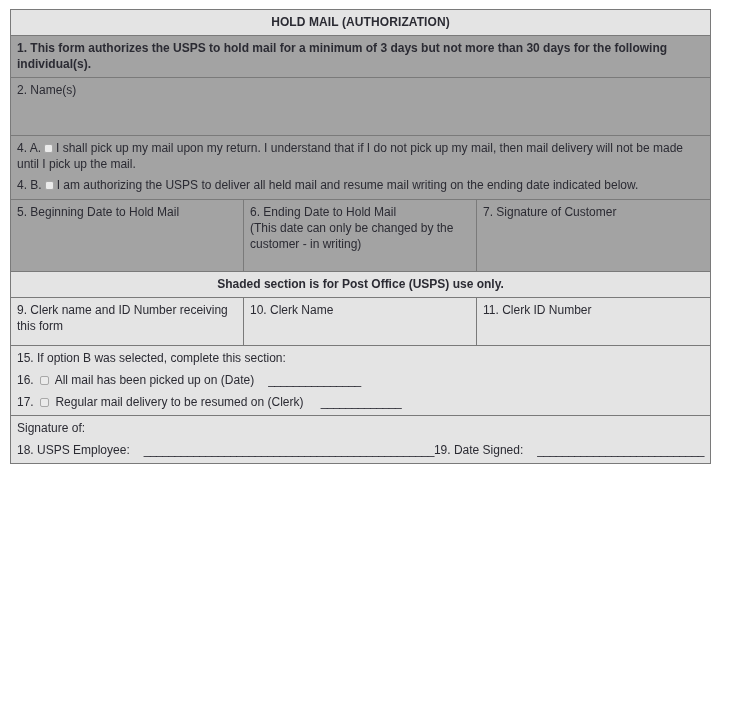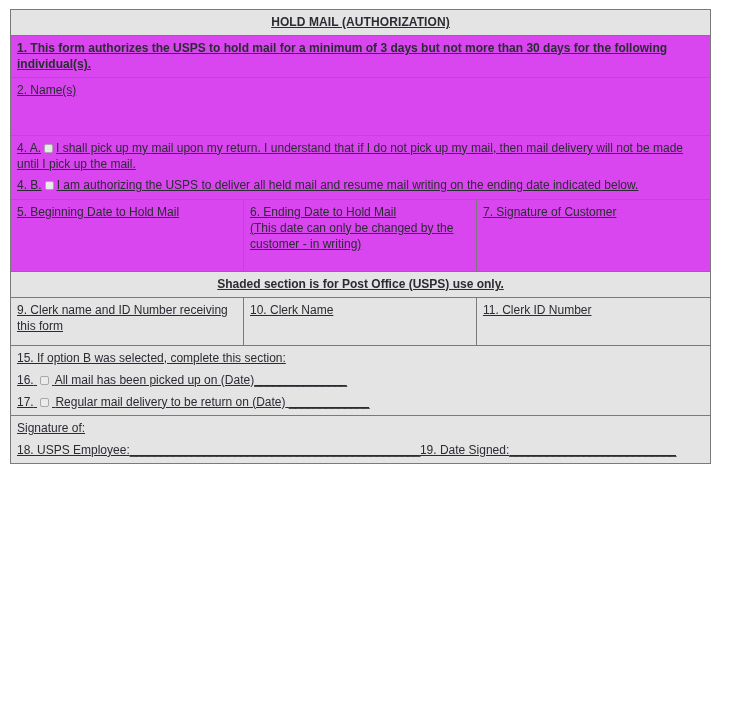--- a/index.html
+++ b/index.html
@@ -27,26 +27,25 @@
     border-collapse: collapse;
     table-layout: fixed;
   }
 
   .form-table td {
     border: 1px solid #7a7a7a;
     vertical-align: top;
     padding: 5px 6px 4px 6px;
     font-size: 12px;
     line-height: 1.33;
-    text-decoration: underline;
   }
 
   
   .shade   { background: #e4e4e4; }
-  .white   { background: #d946ef; margin-top: 8px; }
+  .white   { background: #a3a3a3; margin-top: 8px; }
 
   
   .title-cell {
     text-align: center;
     font-weight: bold;
     font-size: 13.5px;
     padding: 6px 6px 7px 6px;
     letter-spacing: .1px;
   }
 
@@ -72,20 +71,21 @@
     box-sizing: border-box;
   }
 
   .opt-line { margin: 0; }
   .opt-line + .opt-line { margin-top: 5px; }
 
   .num { white-space: nowrap; }
 
   .rule {
     letter-spacing: -0.5px;
+    padding-left: 14px;
   }
 
   
   .h-name   { height: 48px; }
   .h-addr   { height: 56px; }
   .h-opt    { height: 54px; }
   .h-date   { height: 62px; }
   .h-rec    { height: 20px; }
   .h-carr   { height: 38px; }
   .h-s15    { height: 60px; margin-left: 12px; }
@@ -169,21 +169,21 @@
         <td class="shade h-s15" colspan="3">
           <div>15. If option B was selected, complete this section:</div>
           <div class="sig-row">
             <span class="num">16.</span>
             <span class="cb"></span>
             <span>All mail has been picked up on (Date)</span><span class="rule">_______________</span>
           </div>
           <div class="sig-row">
             <span class="num">17.</span>
             <span class="cb"></span>
-            <span>Regular mail delivery to be return on (Date)</span> <span class="rule">_____________</span>
+            <span>Regular mail delivery to be resumed on (Clerk)</span> <span class="rule">_____________</span>
           </div>
         </td>
       </tr>
 
       <tr>
         <td class="shade h-sig" colspan="3">
           <div>Signature of:</div>
           <div class="sig-row">
             <span>18. USPS Employee:</span><span class="rule">_______________________________________________</span><span>19. Date Signed:</span><span class="rule">___________________________</span>
           </div>

